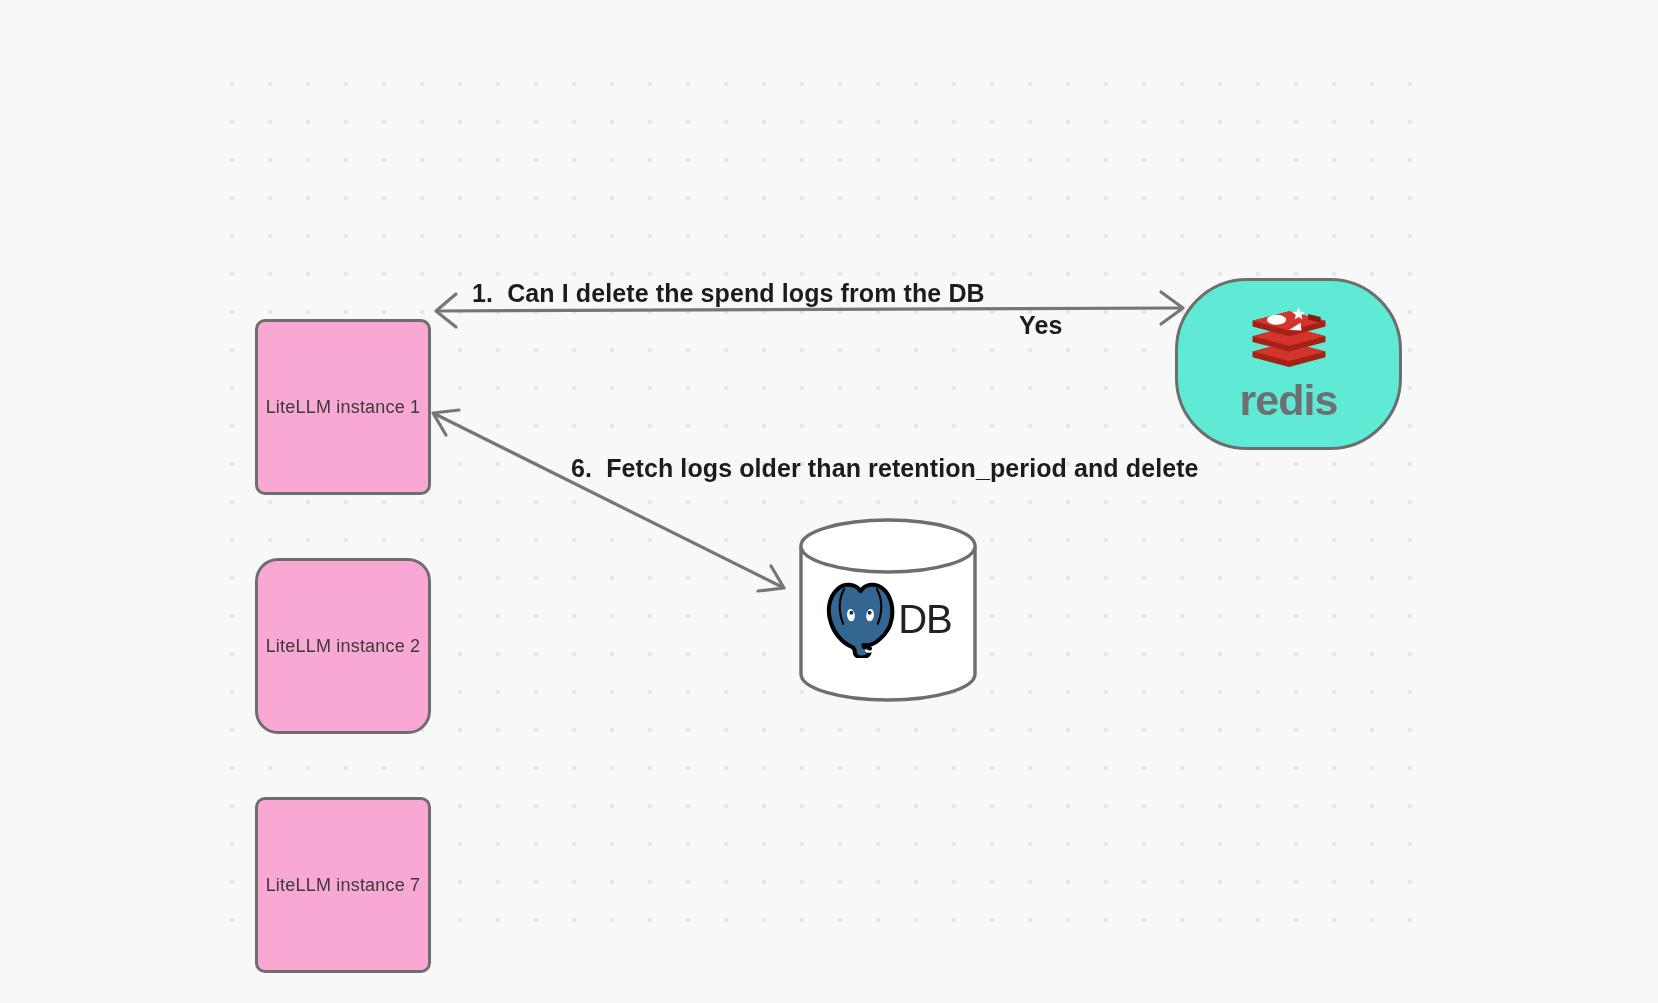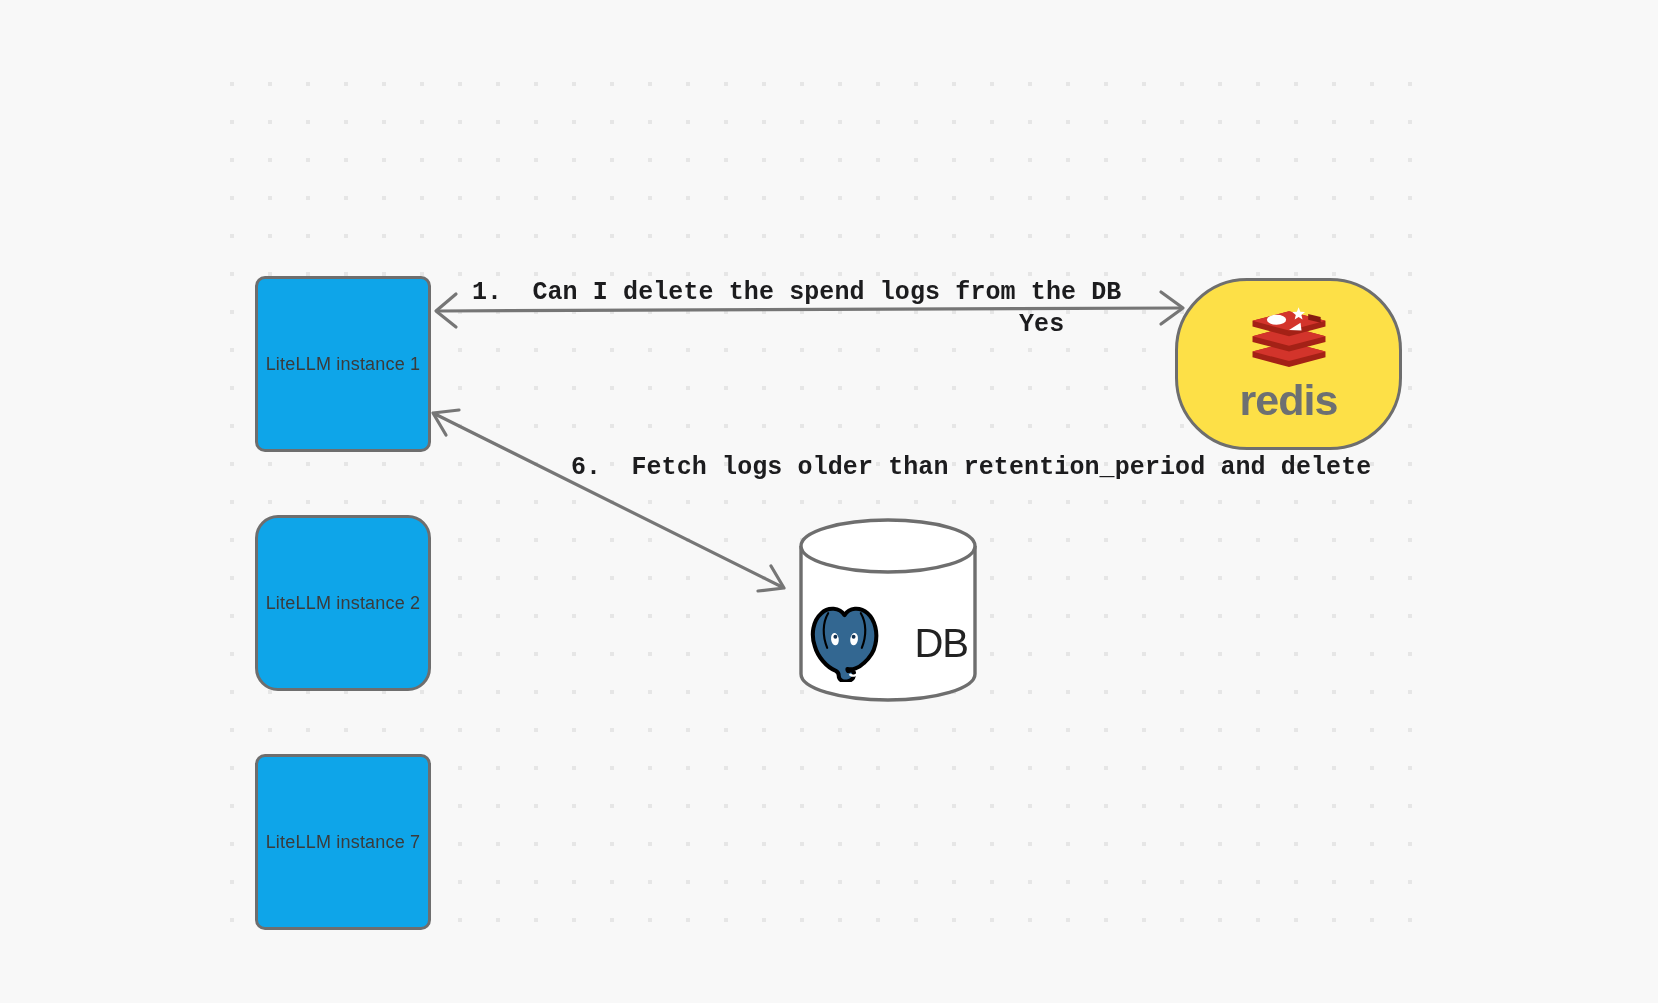--- a/index.html
+++ b/index.html
@@ -8,55 +8,55 @@
     background:#f8f8f8;
     font-family:"Liberation Sans", sans-serif;
   }
   .dot-field{
     position:absolute;left:213px;top:65px;width:1216px;height:874px;
     background-image:radial-gradient(circle, #e6e6e6 2.3px, transparent 2.5px);
     background-size:38px 38px;
   }
   .shape-box{
     position:absolute;width:176px;height:176px;box-sizing:border-box;
-    background:#0ea5e9;border:3px solid #6e6e6e;border-radius:10px;
-    display:flex;align-items:center;justify-content:center;
+    background:#f9a8d4;border:3px solid #6e6e6e;border-radius:10px;
+    display:flex;align-items:center;justify-content:center;margin-top:43px;
   }
   .shape-box .box-label{
     font-size:18px;color:#3b3b3b;letter-spacing:.2px;white-space:pre;
   }
   #box-instance-1{left:255px;top:276px;}
   #box-instance-2{left:255px;top:515px;border-radius:23px;}
   #box-instance-3{left:255px;top:754px;}
 
   .redis-node{
     position:absolute;left:1175px;top:278px;width:227px;height:172px;box-sizing:border-box;
-    background:#fde047;border:3px solid #6e6e6e;border-radius:72px;
+    background:#5eead4;border:3px solid #6e6e6e;border-radius:72px;
     display:flex;flex-direction:column;align-items:center;justify-content:center;
   }
   .redis-wordmark{
     font-size:43px;font-weight:bold;color:#6d7072;letter-spacing:-1px;line-height:1;
     margin-top:5px;
   }
 
   .db-cylinder{position:absolute;left:797px;top:516px;width:182px;height:188px;}
   .db-content{
-    position:absolute;left:808px;top:604px;width:160px;height:78px;
-    display:flex;align-items:center;justify-content:space-between;
+    position:absolute;left:808px;top:580px;width:160px;height:78px;
+    display:flex;align-items:center;justify-content:center;
   }
   .db-label{
     font-size:40px;color:#222222;letter-spacing:-1px;line-height:1;margin-left:1px;
   }
 
   .arrow-layer{position:absolute;left:0;top:0;width:1658px;height:1003px;}
   .arrow-layer *{vector-effect:non-scaling-stroke;}
 
   .arrow-label{
     position:absolute;font-weight:bold;font-size:25px;line-height:32px;
-    color:#1c1c1e;white-space:pre;letter-spacing:.1px;font-family:Liberation Mono, monospace;
+    color:#1c1c1e;white-space:pre;letter-spacing:.1px;
   }
   #arrow1-label{left:472px;top:277px;}
   #arrow1-answer{left:1019px;top:277px;margin-top:32px;}
   #arrow2-label{left:571px;top:452px;}
 </style>
 </head>
 <body>
 
 <div class="dot-field"></div>
 

